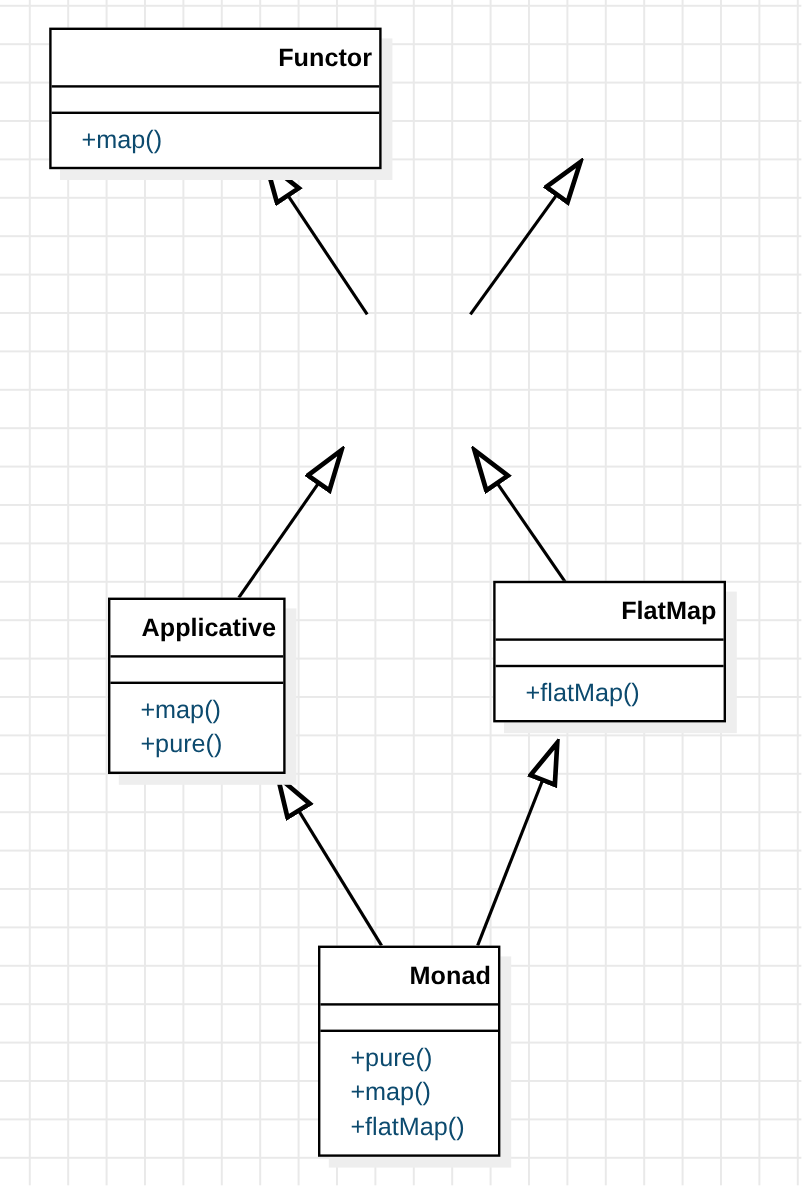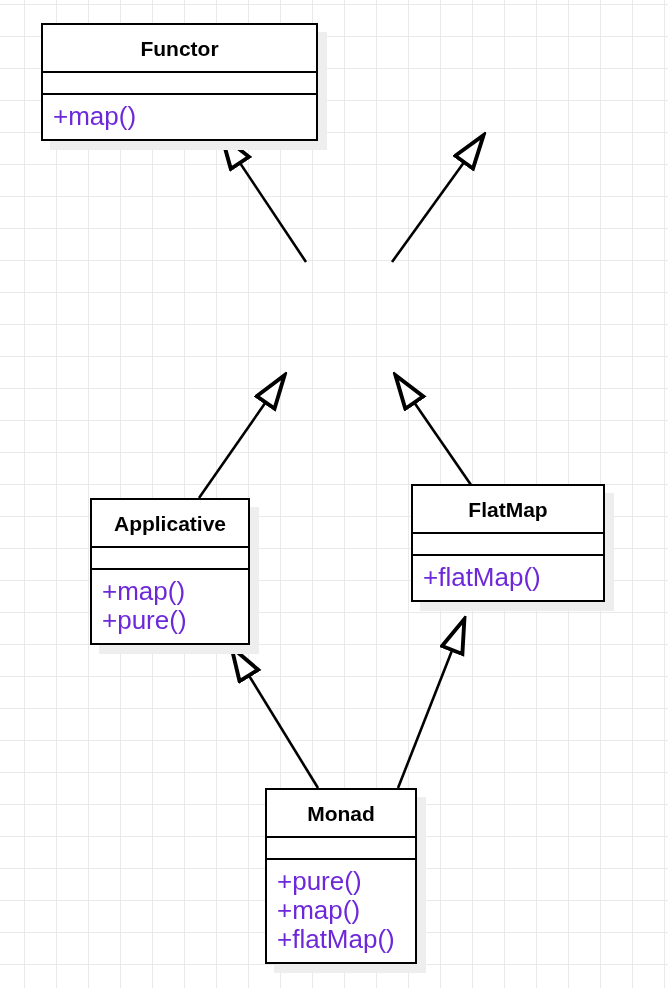--- a/index.html
+++ b/index.html
@@ -33,41 +33,42 @@
   }
   .uml-class {
     position: absolute;
     box-sizing: border-box;
     background: #ffffff;
     border: 2.5px solid #000000;
     box-shadow: 9px 9px 0 0 #eeeeee;
     z-index: 5;
   }
   .uml-name {
-    text-align: center;
+    text-align: right;
     font-weight: bold;
     font-size: 21px;
     color: #000000;
     line-height: 1;
     padding: 13px 6px 12px 6px;
     white-space: nowrap;
   }
   .uml-attrs {
     border-top: 2.5px solid #000000;
     height: 20px;
   }
   .uml-ops {
     border-top: 2.5px solid #000000;
     padding: 7px 0 8px 10px;
   }
   .uml-op {
-    font-size: 26px;
-    color: #6d28d9;
+    font-size: 21px;
+    color: #0c4a6e;
     line-height: 29px;
     white-space: nowrap;
+    margin-left: 15px;
   }
 </style>
 </head>
 <body>
 
 <div id="canvas">
 
   <svg id="edges" viewBox="0 0 668 988" xmlns="http://www.w3.org/2000/svg">
     <defs>
       <marker id="hollow-tri" markerWidth="15" markerHeight="15" refX="13.2" refY="5" orient="auto" markerUnits="strokeWidth">
@@ -88,21 +89,21 @@
   <div class="uml-class" style="left:41px; top:23px; width:277px;">
     <div class="uml-name">Functor</div>
     <div class="uml-attrs"></div>
     <div class="uml-ops">
       <div class="uml-op">+map()</div>
     </div>
   </div>
 
 
 
-  <div class="uml-class" style="left:90px; top:498px; width:160px;">
+  <div class="uml-class" style="left:90px; top:498px; width:148px;">
     <div class="uml-name">Applicative</div>
     <div class="uml-attrs"></div>
     <div class="uml-ops">
       <div class="uml-op">+map()</div>
       <div class="uml-op">+pure()</div>
     </div>
   </div>
 
   <div class="uml-class" style="left:411px; top:484px; width:194px;">
     <div class="uml-name">FlatMap</div>

